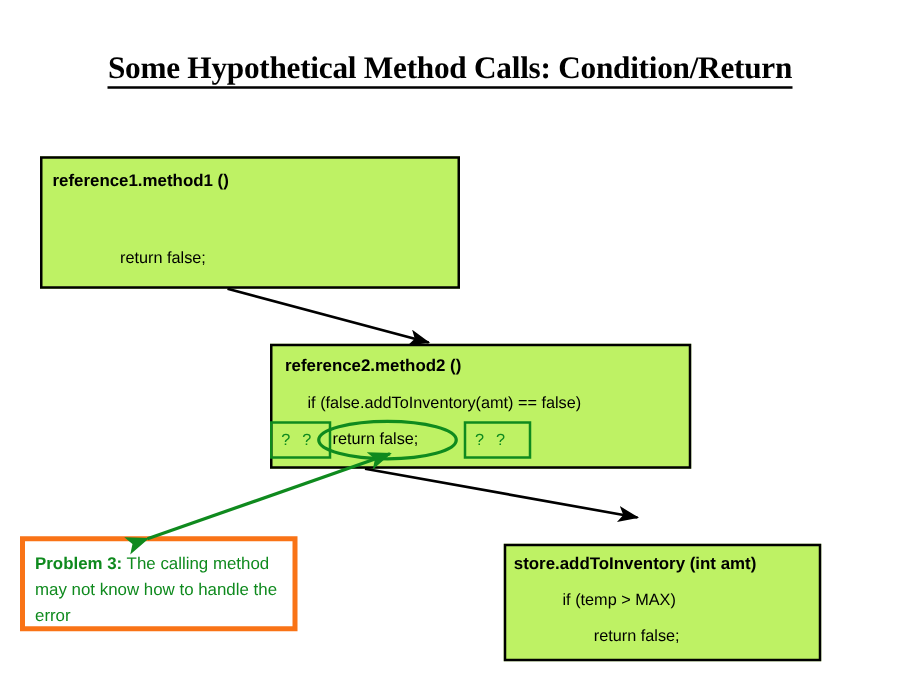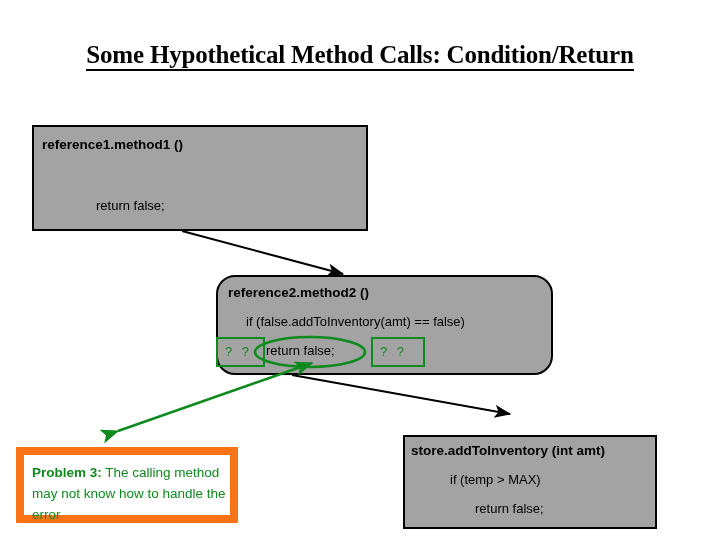--- a/index.html
+++ b/index.html
@@ -40,21 +40,21 @@
   #slide-title .ul {
     border-bottom: 2px solid #000;
     padding-bottom: 1px;
   }
 
   
   .code-box {
     position: absolute;
     box-sizing: border-box;
     border: 2px solid #000000;
-    background: #a3a3a3;
+    background: #bef264;
     z-index: 3;
   }
   .code-head {
     font-size: 13.5px;
     font-weight: bold;
     line-height: 16px;
     white-space: nowrap;
   }
   .code-line {
     font-size: 13px;
@@ -73,21 +73,20 @@
   #box-method1 .code-head { position:absolute; left: 8px;  top: 10px; }
   #box-method1 .l1        { position:absolute; left: 28px; top: 40px; }
   #box-method1 .l2        { position:absolute; left: 62px; top: 71px; }
 
   
   #box-method2 {
     left: 216px;
     top: 263px;
     width: 337px;
     height: 100px;
-    border-radius: 19px;
   }
   #box-method2 .code-head { position:absolute; left: 10px; top: 8px; }
   #box-method2 .l1        { position:absolute; left: 28px; top: 37px; }
 
   
   #box-addtoinventory {
     left: 403px;
     top: 403px;
     width: 254px;
     height: 94px;
@@ -129,25 +128,24 @@
   }
 
   
   #problem-box {
     position: absolute;
     left: 16px;
     top: 417px;
     width: 222px;
     height: 76px;
     box-sizing: border-box;
-    border: 8px solid #f97316;
+    border: 4px solid #f97316;
     background: #ffffff;
     color: #0f8a1e;
     z-index: 6;
-    margin-top: 18px;
   }
   #problem-box .ptxt {
     position: absolute;
     left: 8px;
     top: 7px;
     width: 206px;
     font-size: 13.5px;
     line-height: 21px;
   }
   #problem-box .pb { font-weight: bold; }

